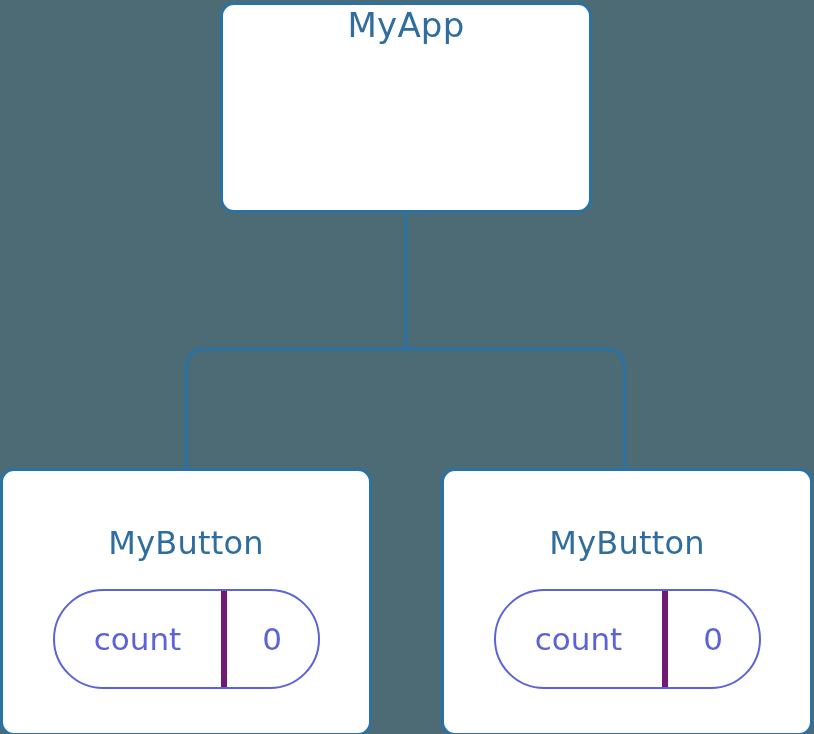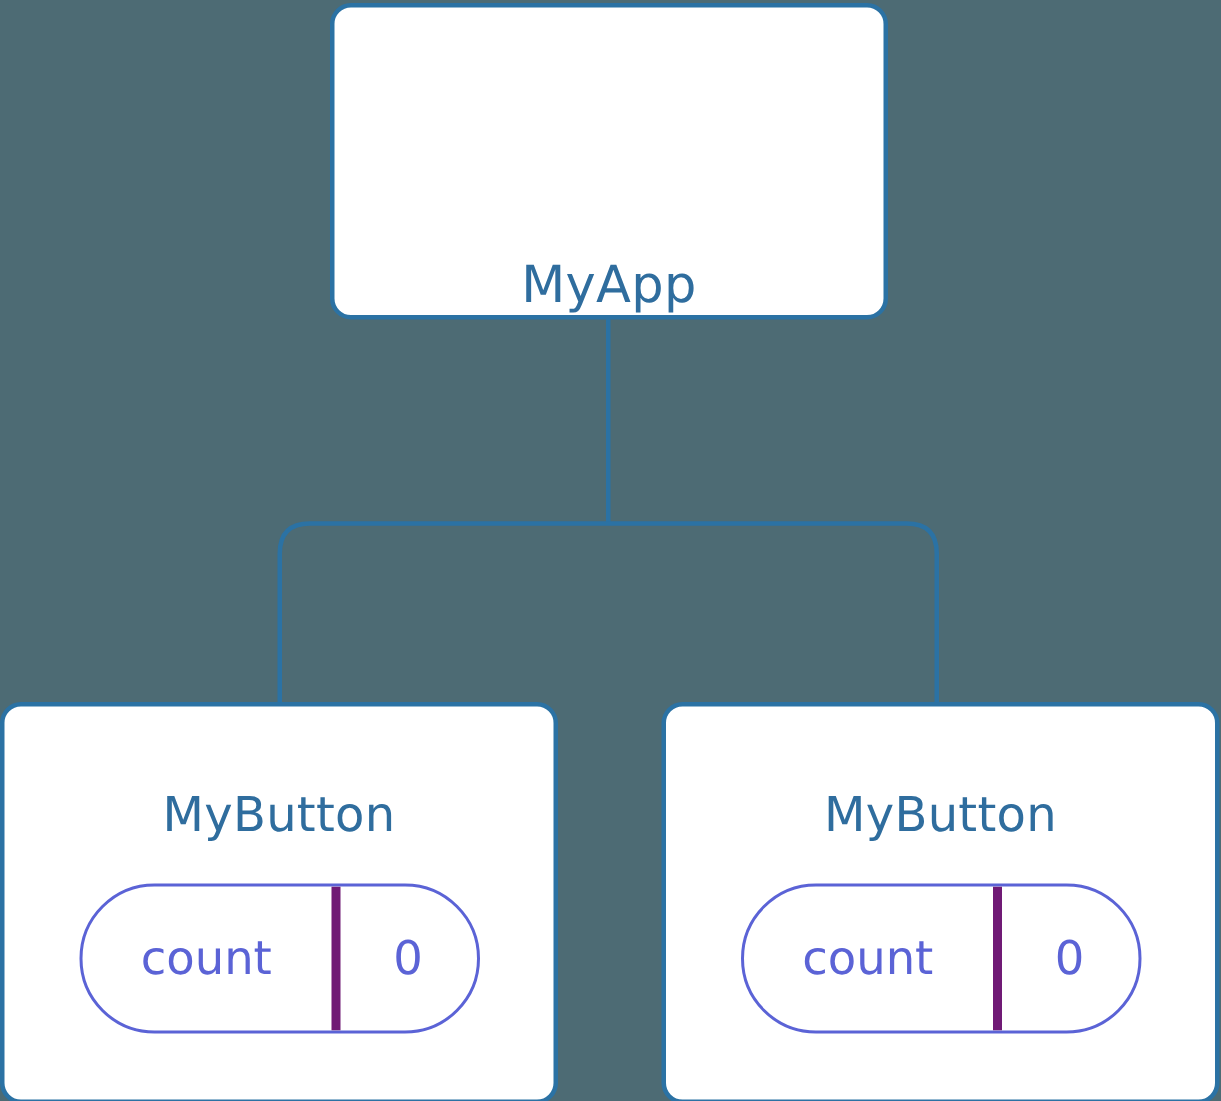--- a/index.html
+++ b/index.html
@@ -35,21 +35,21 @@
     box-sizing: border-box;
     display: flex;
     flex-direction: column;
     align-items: center;
   }
   .node-root {
     left: 220px;
     top: 2px;
     width: 372px;
     height: 211px;
-    justify-content: flex-end;
+    justify-content: flex-start;
   }
   .node-root .node-title {
     font-size: 34px;
     color: #2f6d9e;
     letter-spacing: 0.2px;
   }
   .node-leaf {
     width: 372px;
     height: 268px;
     top: 468px;

